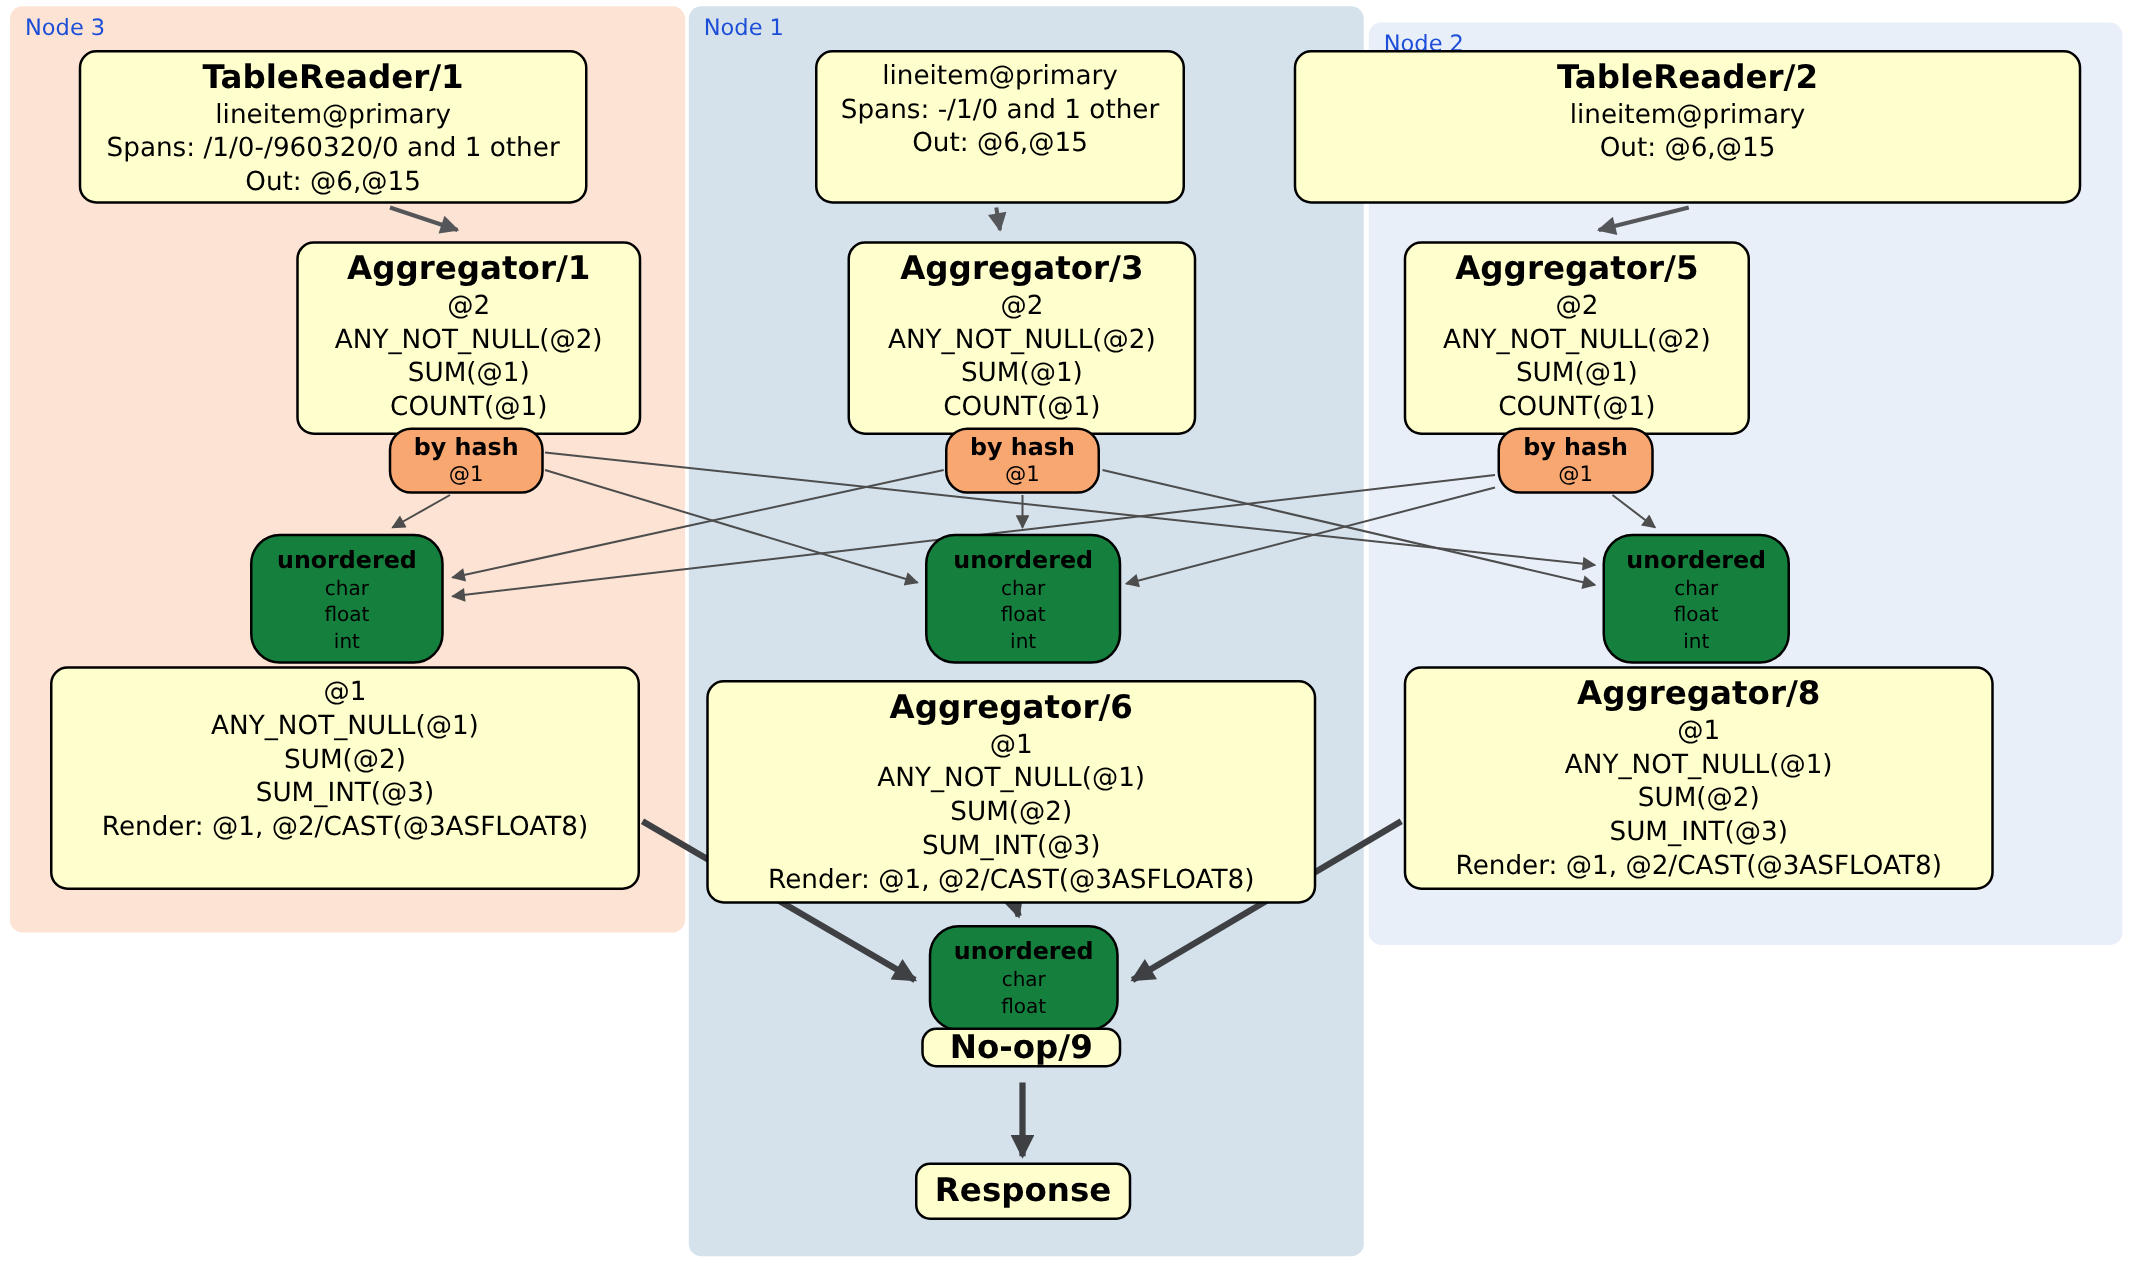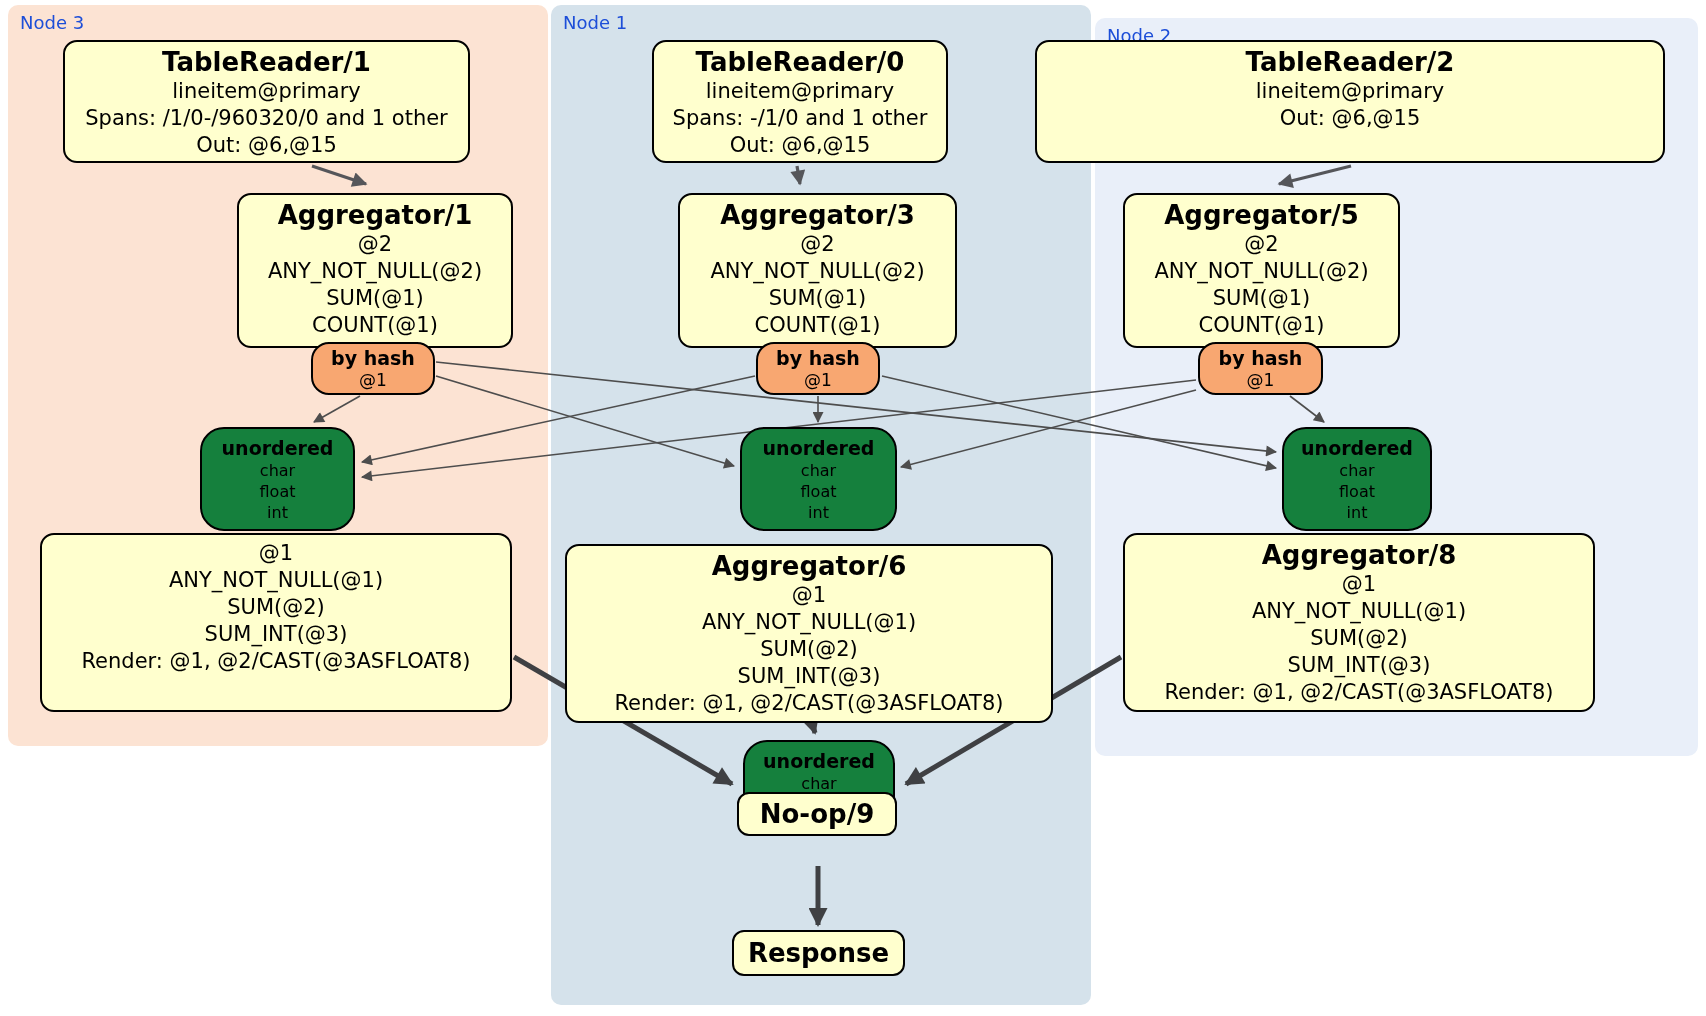--- a/index.html
+++ b/index.html
@@ -97,21 +97,20 @@
   </div>
   <div class="box proc" style="left:40px;top:533px;width:472px;height:179px;">
     <span class="line">@1</span>
     <span class="line">ANY_NOT_NULL(@1)</span>
     <span class="line">SUM(@2)</span>
     <span class="line">SUM_INT(@3)</span>
     <span class="line">Render: @1, @2/CAST(@3ASFLOAT8)</span>
   </div>
 
   <div class="box proc" style="left:652px;top:40px;width:296px;height:123px;">
-    <span class="title">TableReader/0</span>
     <span class="line">lineitem@primary</span>
     <span class="line">Spans: -/1/0 and 1 other</span>
     <span class="line">Out: @6,@15</span>
   </div>
   <div class="box proc" style="left:678px;top:193px;width:279px;height:155px;">
     <span class="title">Aggregator/3</span>
     <span class="line">@2</span>
     <span class="line">ANY_NOT_NULL(@2)</span>
     <span class="line">SUM(@1)</span>
     <span class="line">COUNT(@1)</span>
@@ -164,20 +163,20 @@
     <span class="line">SUM(@2)</span>
     <span class="line">SUM_INT(@3)</span>
     <span class="line">Render: @1, @2/CAST(@3ASFLOAT8)</span>
   </div>
 
   <div class="box sync" style="left:743px;top:740px;width:152px;height:85px;">
     <span class="title">unordered</span>
     <span class="line">char</span>
     <span class="line">float</span>
   </div>
-  <div class="box mini" style="left:737px;top:792px;width:160px;height:44px;">
+  <div class="box mini" style="left:737px;top:822px;width:160px;height:32px;">
     <span class="title">No-op/9</span>
   </div>
   <div class="box mini" style="left:732px;top:930px;width:173px;height:46px;">
     <span class="title">Response</span>
   </div>
 
 </div>
 
 </body></html>

